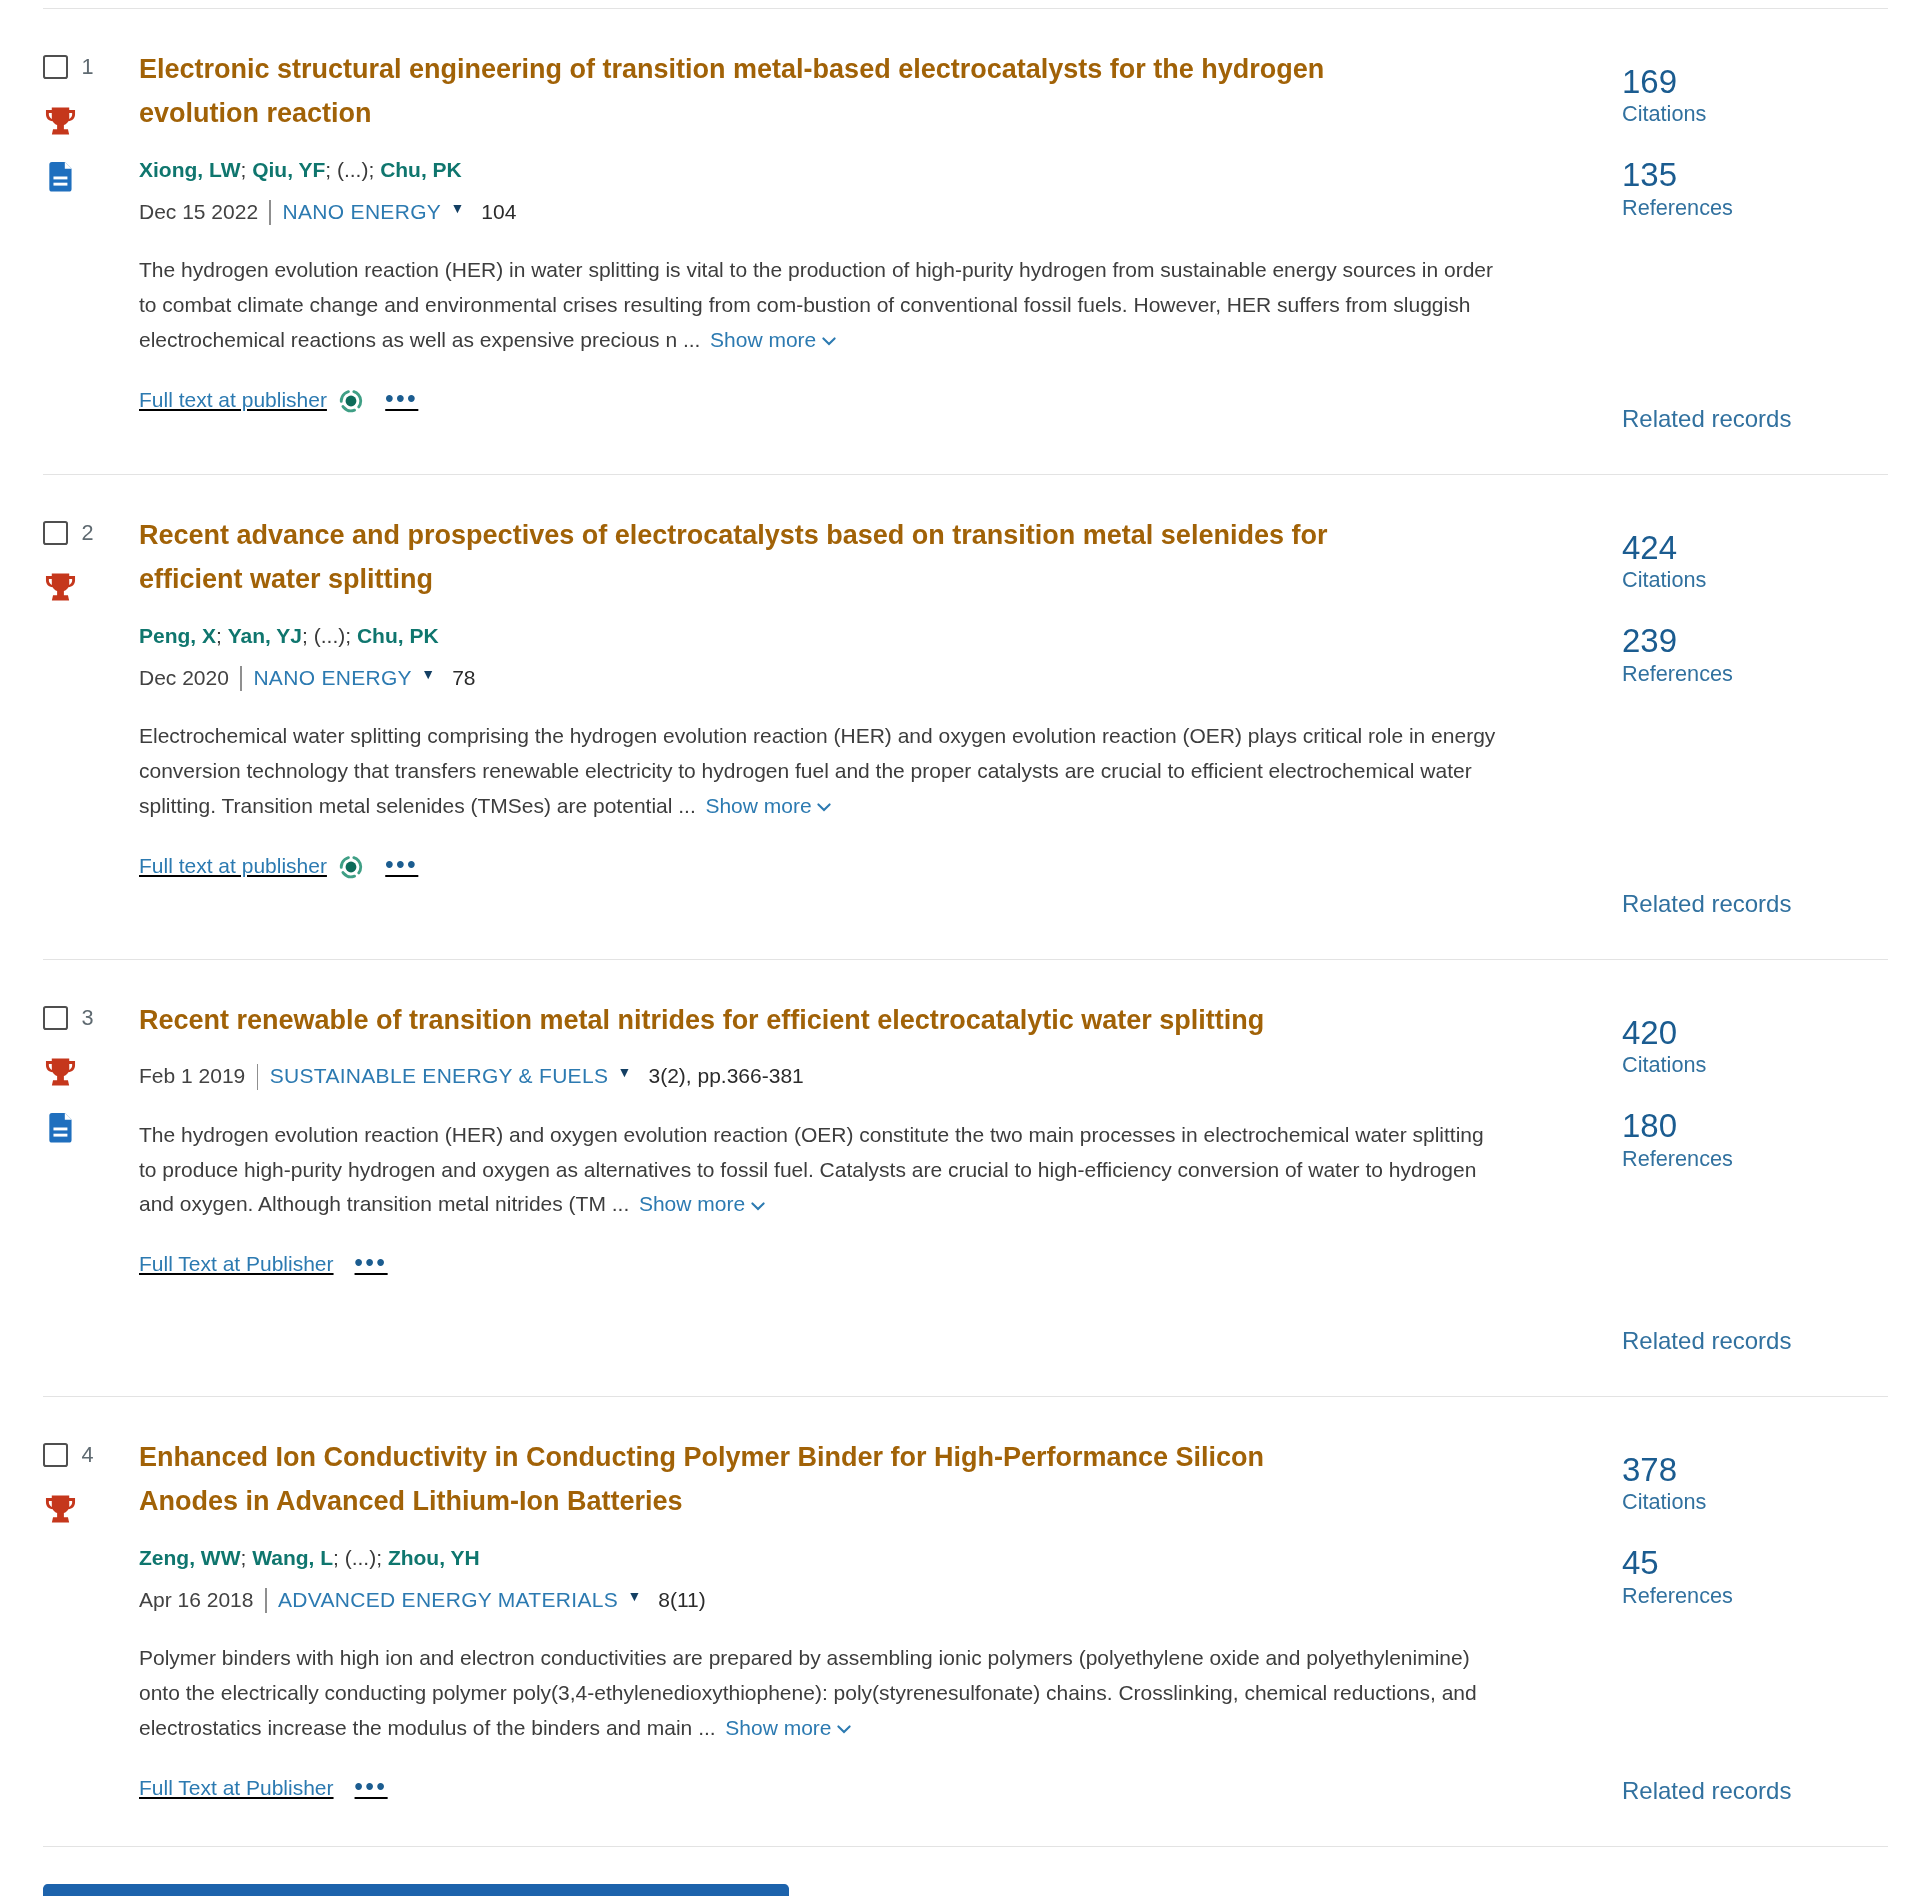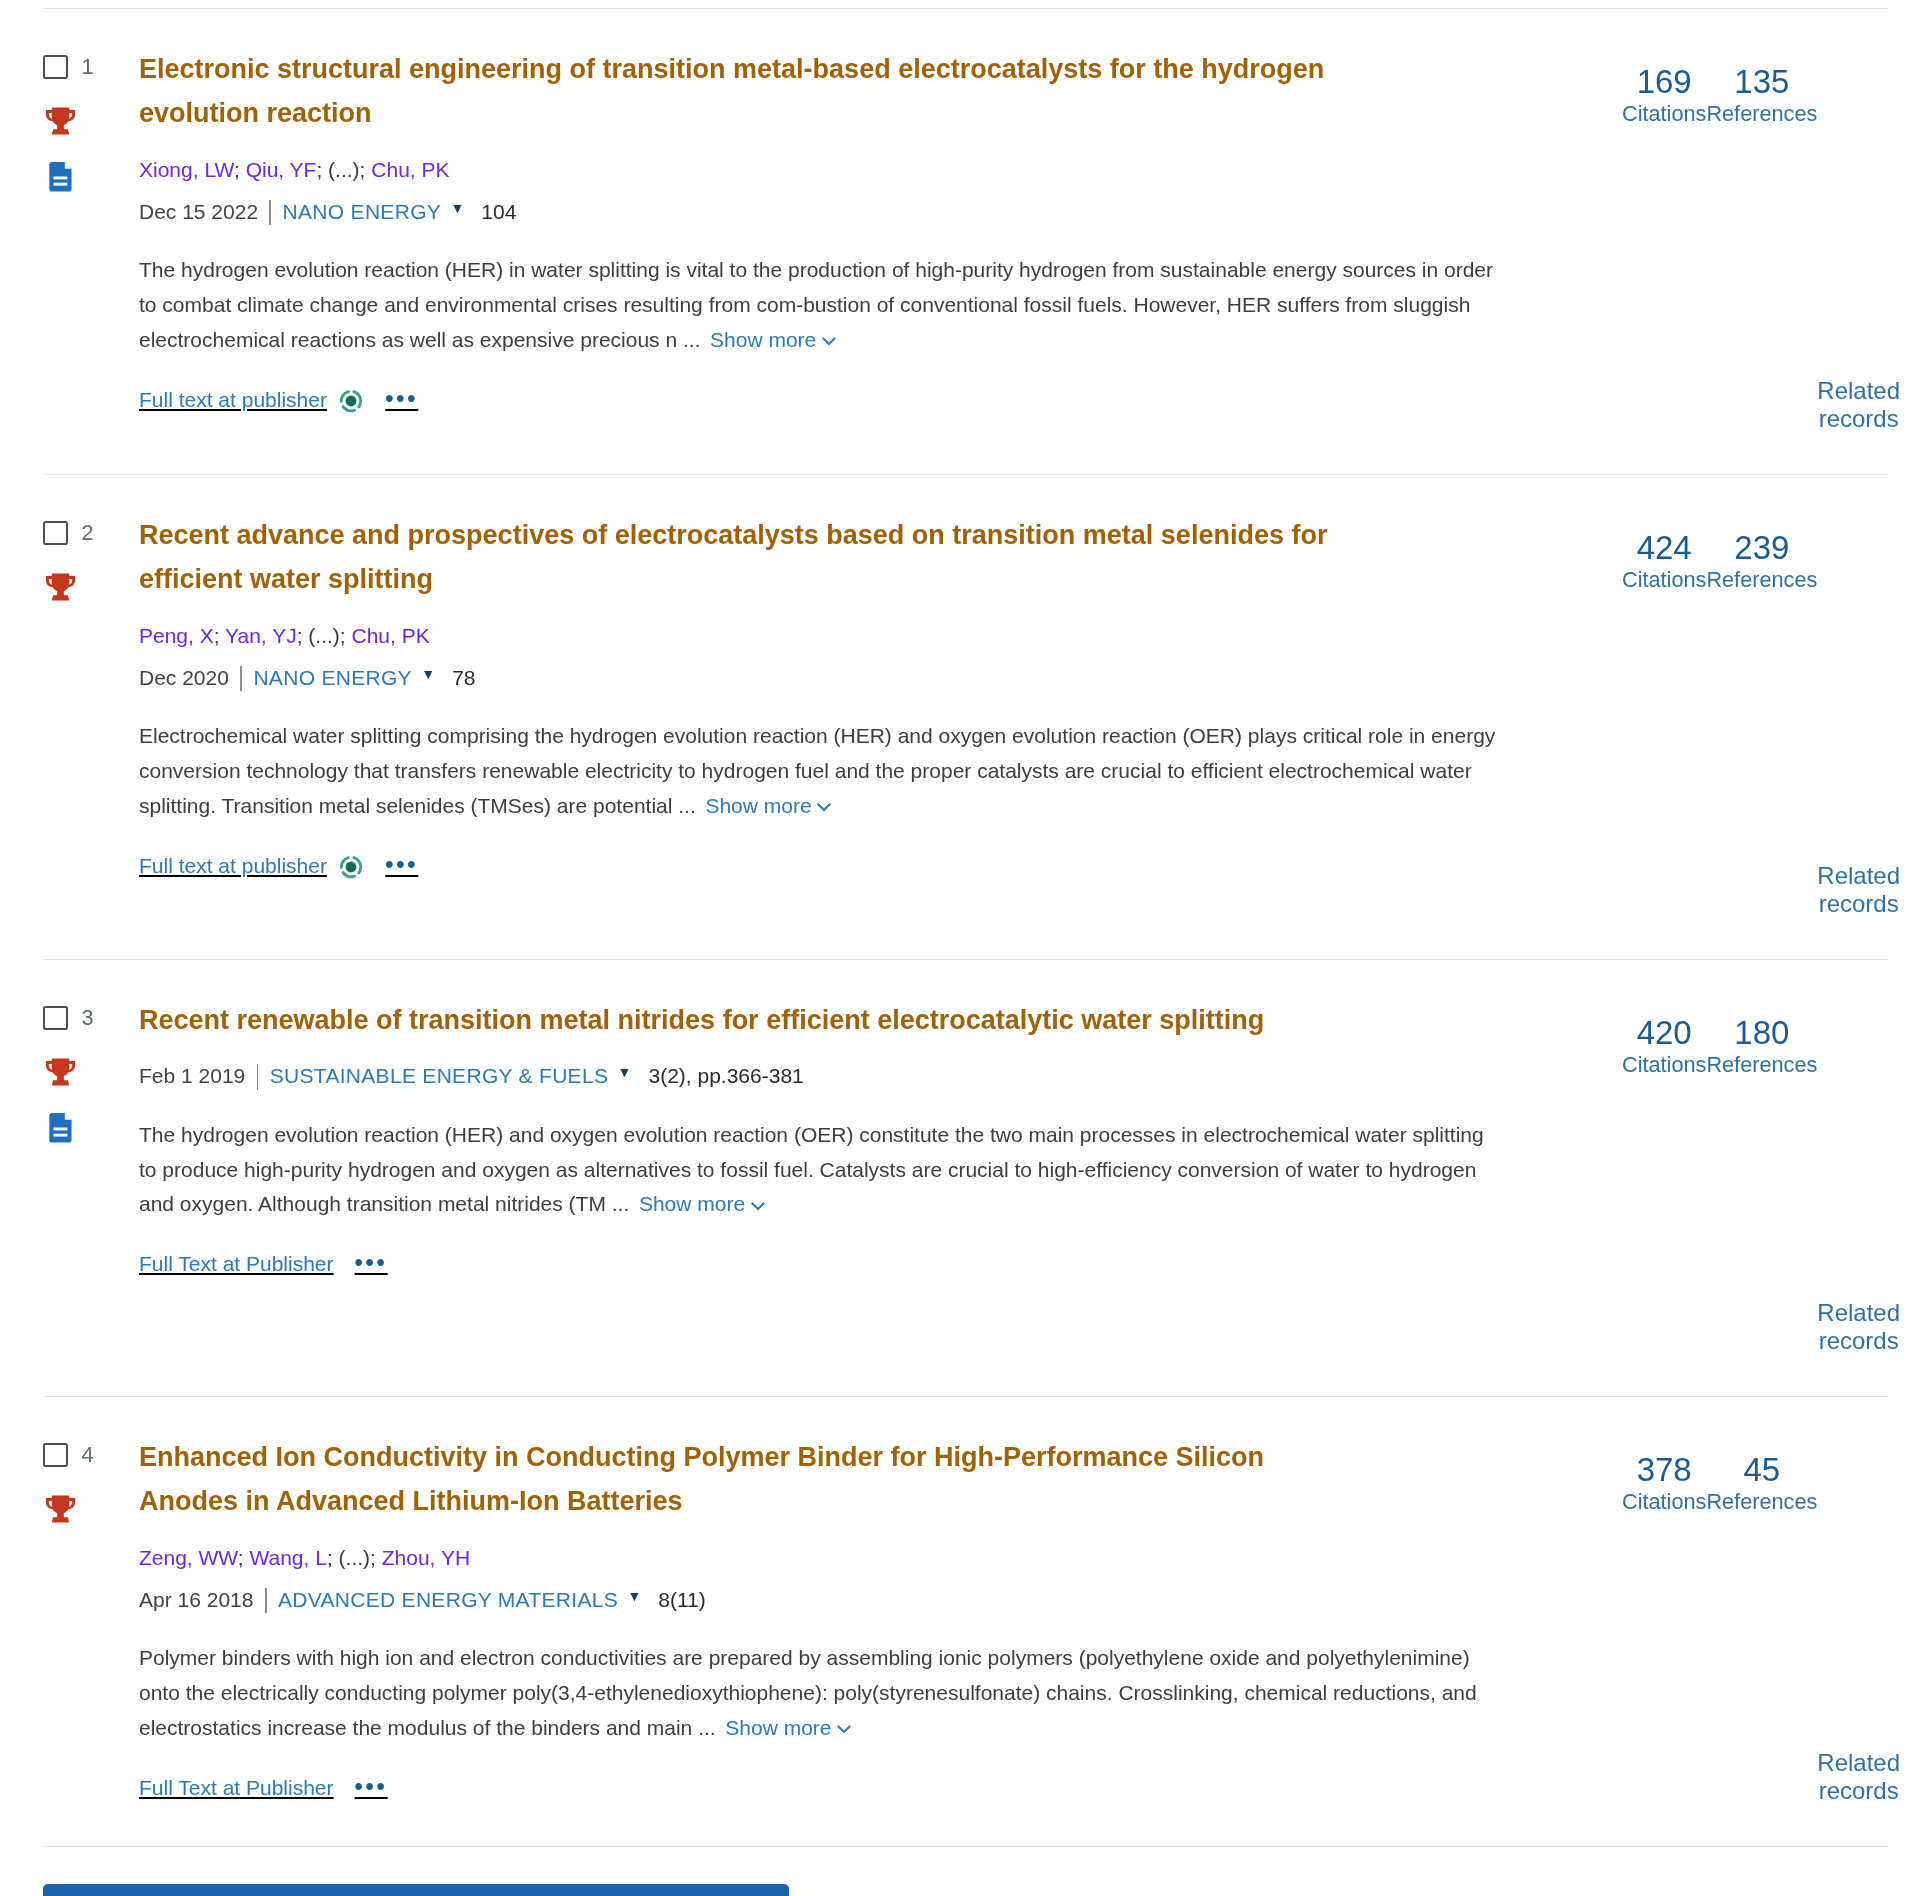--- a/index.html
+++ b/index.html
@@ -43,21 +43,21 @@
     max-width: 1219px;
     font-size: 27px;
     font-weight: 700;
     line-height: 1.64;
     color: #a16207;
     text-decoration: none;
     margin-bottom: 22.6px;
     cursor: pointer;
   }
   .authors { font-size: 21px; color: #3a3a3a; margin-bottom: 18px; }
-  .authors a { color: #6d28d9; text-decoration: none; cursor: pointer; }
+  .authors a { color: #0f766e; text-decoration: none; cursor: pointer; font-weight: bold; }
   .authors .sep { color: #3a3a3a; }
   .dateline {
     display: flex; align-items: flex-start;
     font-size: 21px; color: #424242;
     margin-bottom: 28px;
   }
   .pipe { display: inline-block; width: 1.9px; height: 25.4px; background: #8f8f8f; margin: 0 11.3px; }
   .journal { color: #2c7ab1; text-decoration: none; letter-spacing: 0.3px; cursor: pointer; }
   .tri { font-size: 14px; color: #133f63; margin-left: 9.4px; cursor: pointer; }
   .vol { color: #2b2b2b; margin-left: 17px; }
@@ -85,22 +85,22 @@
   .oa { margin-left: 11.3px; }
   .dots {
     color: #1c5d90; font-weight: 700;
     font-size: 23.5px; letter-spacing: 2.8px;
     margin-left: 21px; cursor: pointer; line-height: 1;
   }
 
   
   .metrics {
     width: 266px; flex: none;
-    display: flex; flex-direction: row;
-    padding-top: 15px; padding-bottom: 41px; text-align: center;
+    display: flex; flex-direction: column;
+    padding-top: 15px; padding-bottom: 41px;
   }
   .metric { margin-bottom: 28px; text-decoration: none; cursor: pointer; display: block; }
   .metric-num { font-size: 33px; color: #1b5c90; line-height: 1.2; }
   .metric-label { font-size: 21.7px; color: #31719f; }
   .related {
     margin-top: auto; align-self: flex-start;
     font-size: 24px; color: #31719f; text-decoration: none; cursor: pointer;
   }
 
   .end-divider { border-top: 1.9px solid #e3e3e3; height: 28px; }

